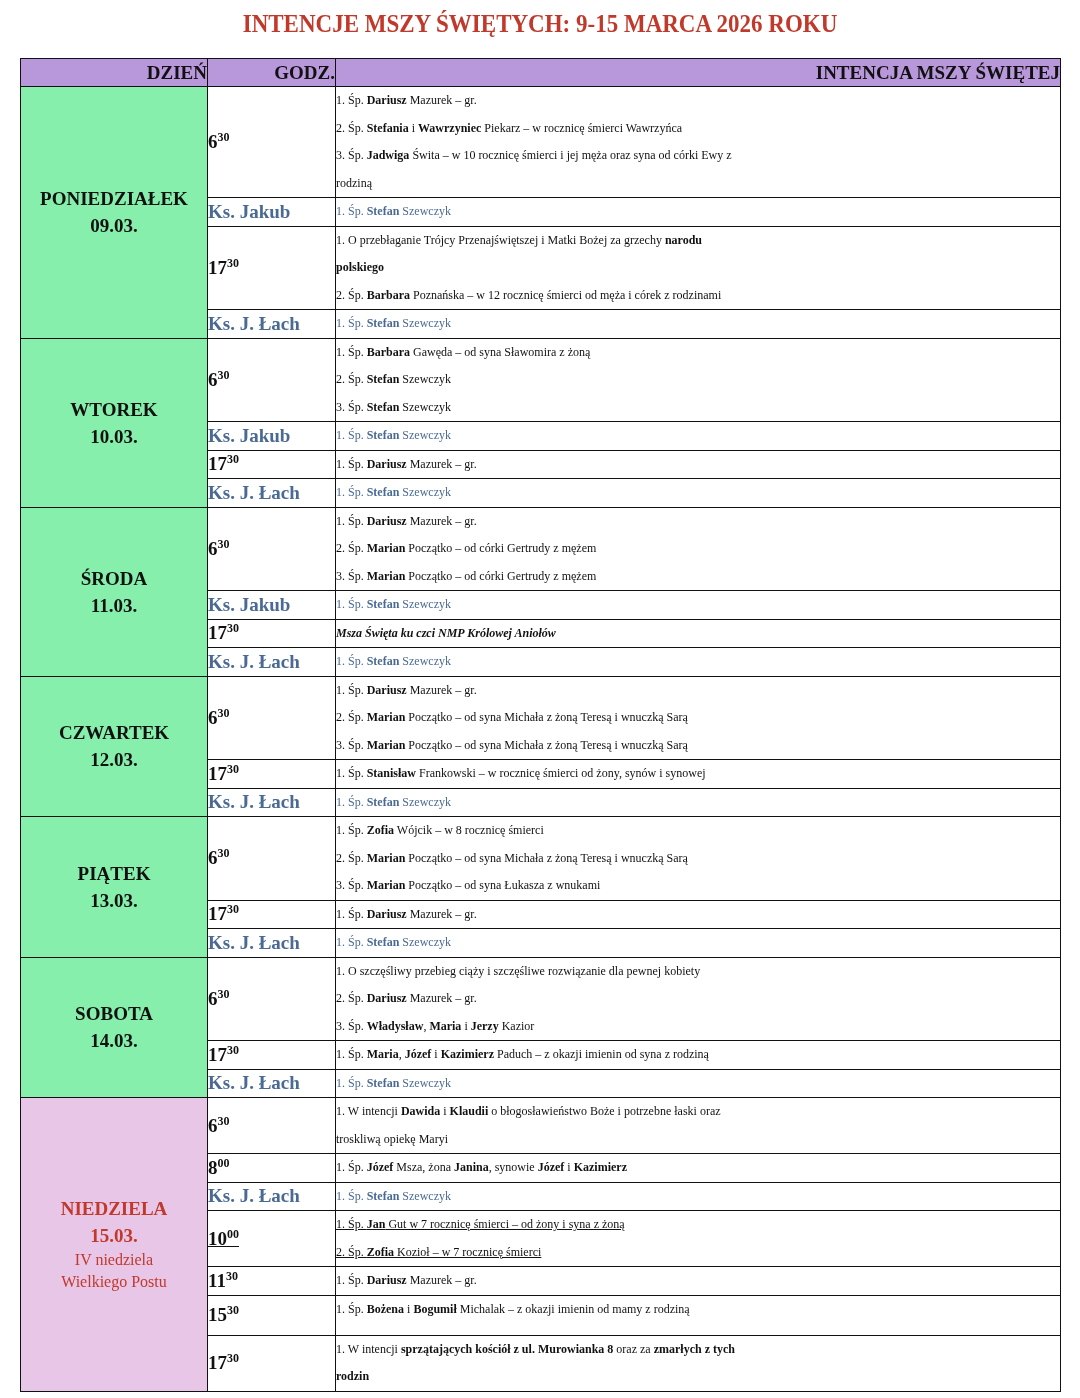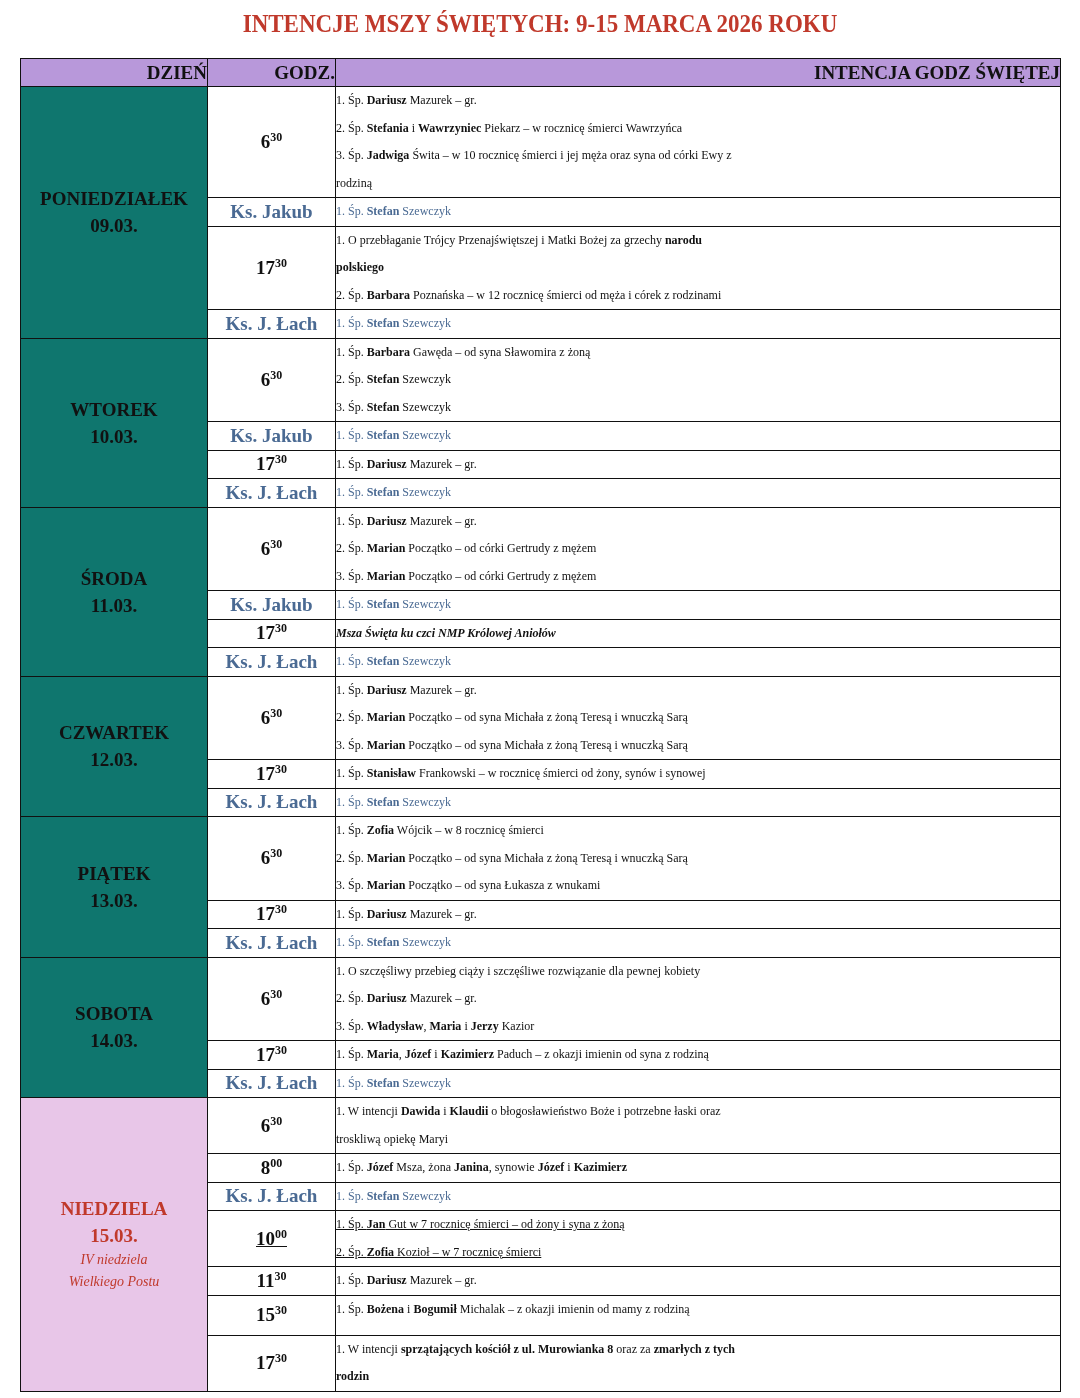--- a/index.html
+++ b/index.html
@@ -1,24 +1,24 @@
 <!DOCTYPE html>
 <html><head>
 <meta charset="utf-8">
 <style>
   html, body { margin:0; padding:0; background:#ffffff; }
   body { width:1080px; height:1398px; position:relative; font-family:"Liberation Serif", serif; color:#111; overflow:hidden; }
   .title { position:absolute; top:10px; left:0; width:1080px; text-align:center; font-weight:bold; font-size:25px; color:#c0392b; letter-spacing:0px; transform:scaleX(0.92); transform-origin:center; }
   table.sched { position:absolute; top:58px; left:20px; width:1040px; border-collapse:collapse; table-layout:fixed; }
   table.sched td, table.sched th { border:1.6px solid #111; padding:0; }
   th { background:#b898da; font-weight:bold; font-size:19px; height:27px; text-align:right; }
-  td.day { background:#0f766e; text-align:center; vertical-align:middle; font-weight:bold; font-size:19px; line-height:27px; }
+  td.day { background:#86efac; text-align:center; vertical-align:middle; font-weight:bold; font-size:19px; line-height:27px; }
   td.day.sun { background:#e8c6e8; color:#c0392b;margin-top:21px; }
-  td.day .note { font-style:italic; font-weight:normal; font-size:14px; line-height:22px; }
-  td.time { text-align:center; vertical-align:middle; font-weight:bold; font-size:19px; }
+  td.day .note { font-weight:normal; font-size:16px; line-height:22px; }
+  td.time { vertical-align:middle; font-weight:bold; font-size:19px; }
   td.time sup { font-size:12px; vertical-align:top; position:relative; top:-1px; }
   td.time.priest { color:#4a6a93; }
   td.int { vertical-align:top; font-size:12px; line-height:27.5px; padding:0 6px; }
   td.int.priest { color:#4a6a93; }
   .line { display:block; }
   b { font-weight:bold; }
   .it { font-style:italic; font-weight:bold; }
 </style>
 </head>
 <body>
@@ -28,21 +28,21 @@
 <table class="sched">
   <colgroup>
     <col style="width:187px">
     <col style="width:128px">
     <col style="width:725px">
   </colgroup>
   <thead>
     <tr>
       <th>DZIEŃ</th>
       <th>GODZ.</th>
-      <th>INTENCJA GODZ ŚWIĘTEJ</th>
+      <th>INTENCJA MSZY ŚWIĘTEJ</th>
     </tr>
   </thead>
   <tbody id="tbody">
       <tr style="height: 110px;">
         <td class="day" rowspan="4">
           <div>PONIEDZIAŁEK</div>
           <div>09.03.</div>
         </td>
         <td class="time"><span>6</span><sup>30</sup></td>
         <td class="int">

